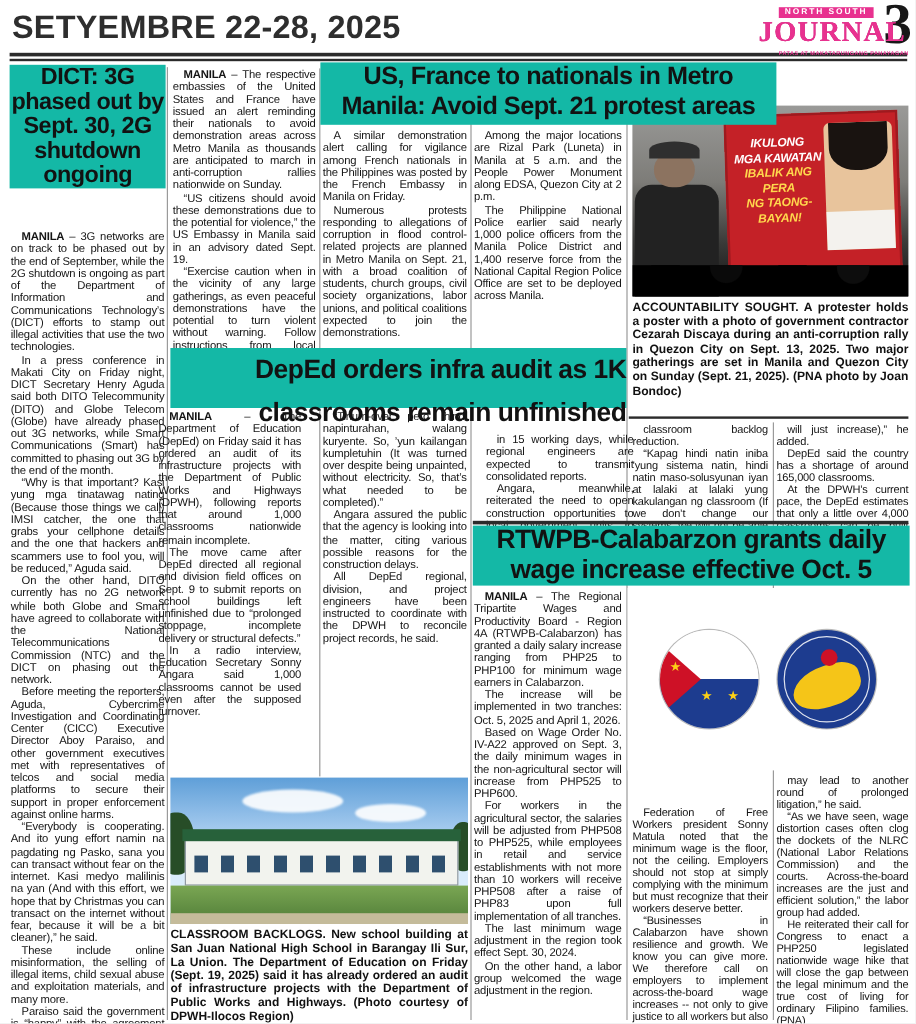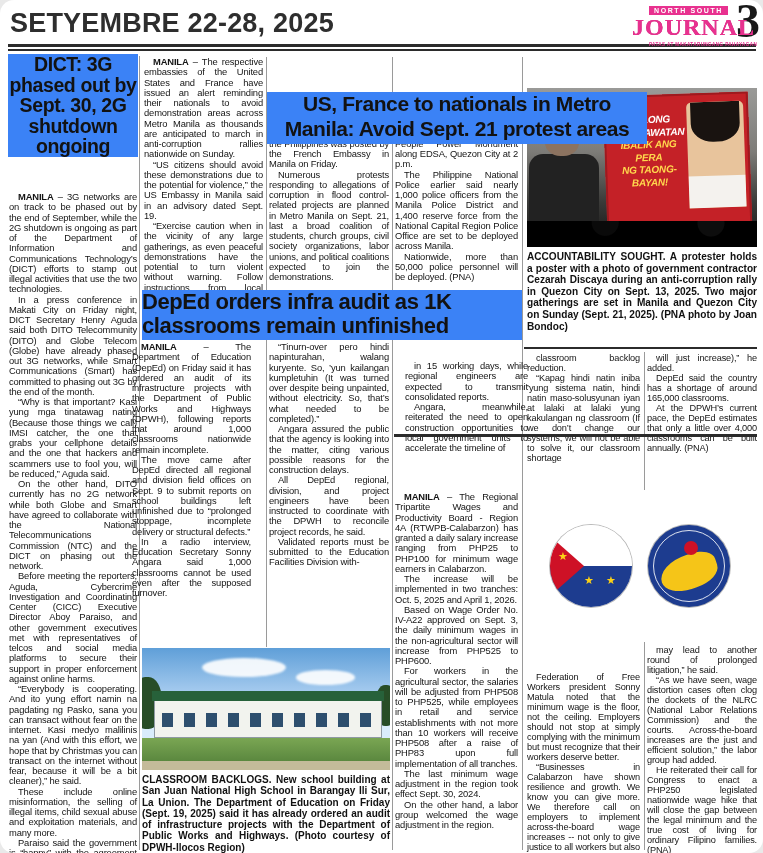--- a/index.html
+++ b/index.html
@@ -1,38 +1,38 @@
 <!DOCTYPE html>
 <html><head>
 <meta charset="utf-8">
 <style>
   html,body{margin:0;padding:0;background:#e9e9e9;}
   #page{position:relative;width:763px;height:853px;background:#fff;overflow:hidden;
-        font-family:"Liberation Sans",sans-serif;color:#141414;margin:0 auto;border-radius:14px;}
+        font-family:"Liberation Sans",sans-serif;color:#141414;margin:0 auto;}
   
   .date{position:absolute;left:10px;top:8px;font-size:27px;font-weight:800;
         letter-spacing:.2px;color:#2e2e2e;white-space:nowrap;}
   .hrule{position:absolute;background:#2b2b2b;}
   .vrule{position:absolute;width:1px;background:#9a9a9a;z-index:1;}
   .logo{position:absolute;left:632px;top:3px;width:128px;height:48px;z-index:7;}
   .logo-3{position:absolute;right:0;top:-6px;font-size:48px;font-weight:900;
           font-family:"Liberation Serif",serif;color:#181818;line-height:1;}
   .logo-banner{position:absolute;left:17px;top:3px;background:#e8318f;color:#fff;
           font-size:7px;font-weight:800;letter-spacing:1.6px;padding:1px 5px;white-space:nowrap;}
   .logo-name{position:absolute;left:0;top:12px;font-size:24px;font-weight:900;
           font-family:"Liberation Serif",serif;color:#e8318f;letter-spacing:1px;line-height:1;
           text-shadow:0 0 0 #c0136f;}
   .logo-tagline{position:absolute;left:17px;top:39px;font-size:4.6px;font-weight:700;
           color:#e8318f;letter-spacing:.4px;white-space:nowrap;}
   
-  .headline{position:absolute;font-weight:800;color:#121212;background:#3b82f6;z-index:6;
+  .headline{position:absolute;font-weight:800;color:#121212;background:#14b8a6;z-index:6;
           letter-spacing:-.4px;}
   .hl-dict{left:8px;top:54px;width:130px;font-size:19.5px;line-height:20.5px;text-align:center;}
-  .hl-protest{left:267px;top:52px;width:380px;height:52px;font-size:21px;line-height:24.5px;text-align:center;margin-top:40px;}
-  .hl-deped{left:142px;top:290px;width:380px;height:50px;font-size:22px;line-height:24px;text-align:left;}
+  .hl-protest{left:267px;top:52px;width:380px;height:52px;font-size:21px;line-height:24.5px;text-align:center;}
+  .hl-deped{left:142px;top:290px;width:380px;height:50px;font-size:22px;line-height:36px;text-align:right;}
   .hl-wage{left:394px;top:438px;width:364px;height:50px;font-size:22px;line-height:24.5px;text-align:center;}
   
   .col{position:absolute;font-size:9.4px;line-height:10.25px;letter-spacing:-.15px;
        text-align:justify;color:#141414;z-index:2;}
   .col p{margin:0;text-indent:9px;}
   .col.narrow{font-size:9.2px;line-height:10px;}
   .caption{position:absolute;font-weight:700;font-size:10.1px;line-height:11.6px;
        text-align:justify;z-index:2;color:#111;}
   
   .photo1{position:absolute;left:527px;top:88px;width:230px;height:159px;z-index:3;
@@ -115,26 +115,25 @@
     </div>
 
   <div class="headline hl-protest">US, France to nationals in Metro Manila: Avoid Sept. 21 protest areas</div>
   <div class="col" style="left:144px;top:57px;width:119px;">
       <p><b>MANILA</b> – The respective embassies of the United States and France have issued an alert reminding their nationals to avoid demonstration areas across Metro Manila as thousands are anticipated to march in anti-corruption rallies nationwide on Sunday.</p>
       <p>“US citizens should avoid these demonstrations due to the potential for violence,” the US Embassy in Manila said in an advisory dated Sept. 19.</p>
       <p>“Exercise caution when in the vicinity of any large gatherings, as even peaceful demonstrations have the potential to turn violent without warning. Follow instructions from local authorities,” it added.</p>
     </div>
   <div class="col" style="left:269px;top:108px;width:120px;">
       <p>A similar demonstration alert calling for vigilance among French nationals in the Philippines was posted by the French Embassy in Manila on Friday.</p>
-      <p>Numerous protests responding to allegations of corruption in flood control-related projects are planned in Metro Manila on Sept. 21, last a broad coalition of students, church groups, civil society organizations, labor unions, and political coalitions expected to join the demonstrations.</p>
+      <p>Numerous protests responding to allegations of corruption in flood control-related projects are planned in Metro Manila on Sept. 21, with a broad coalition of students, church groups, civil society organizations, labor unions, and political coalitions expected to join the demonstrations.</p>
     </div>
   <div class="col" style="left:395px;top:108px;width:123px;">
       <p>Among the major locations are Rizal Park (Luneta) in Manila at 5 a.m. and the People Power Monument along EDSA, Quezon City at 2 p.m.</p>
       <p>The Philippine National Police earlier said nearly 1,000 police officers from the Manila Police District and 1,400 reserve force from the National Capital Region Police Office are set to be deployed across Manila.</p>
-      <p>Nationwide, more than 50,000 police personnel will be deployed. (PNA)</p>
     </div>
 
   <div class="photo1">
     <div class="p1-body"></div>
     <div class="p1-head"></div>
     <div class="p1-cap"></div>
     <div class="poster">
       <div class="poster-text">
         <div>IKULONG</div>
         <div>MGA KAWATAN</div>
@@ -151,21 +150,20 @@
   <div class="headline hl-deped">DepEd orders infra audit as 1K classrooms remain unfinished</div>
   <div class="col" style="left:132px;top:342px;width:119px;">
       <p><b>MANILA</b> – The Department of Education (DepEd) on Friday said it has ordered an audit of its infrastructure projects with the Department of Public Works and Highways (DPWH), following reports that around 1,000 classrooms nationwide remain incomplete.</p>
       <p>The move came after DepEd directed all regional and division field offices on Sept. 9 to submit reports on school buildings left unfinished due to “prolonged stoppage, incomplete delivery or structural defects.”</p>
       <p>In a radio interview, Education Secretary Sonny Angara said 1,000 classrooms cannot be used even after the supposed turnover.</p>
     </div>
   <div class="col" style="left:269px;top:342px;width:120px;">
       <p>“Tinurn-over pero hindi napinturahan, walang kuryente. So, ’yun kailangan kumpletuhin (It was turned over despite being unpainted, without electricity. So, that’s what needed to be completed).”</p>
       <p>Angara assured the public that the agency is looking into the matter, citing various possible reasons for the construction delays.</p>
       <p>All DepEd regional, division, and project engineers have been instructed to coordinate with the DPWH to reconcile project records, he said.</p>
-      <p>Validated reports must be submitted to the Education Facilities Division with-</p>
     </div>
   <div class="col" style="left:405px;top:342px;width:123px;margin-top:19px;">
       <p>in 15 working days, while regional engineers are expected to transmit consolidated reports.</p>
       <p>Angara, meanwhile, reiterated the need to open construction opportunities to local government units to accelerate the timeline of</p>
     </div>
   <div class="col narrow" style="left:527px;top:353px;width:113px;">
       <p>classroom backlog reduction.</p>
       <p>“Kapag hindi natin iniba ’yung sistema natin, hindi natin maso-solusyunan iyan at lalaki at lalaki yung kakulangan ng classroom (If we don’t change our systems, we will not be able to solve it, our classroom shortage</p>
     </div>
   <div class="col narrow" style="left:647px;top:353px;width:110px;">
@@ -182,20 +180,21 @@
     <div class="bldg">
       <div class="roof"></div>
       <div class="wins"></div>
     </div>
     <div class="grass"></div>
     <div class="path"></div>
   </div>
   <div class="caption" style="left:142px;top:774px;width:248px;font-size:10px;line-height:11.3px;">CLASSROOM BACKLOGS. New school building at San Juan National High School in Barangay Ili Sur, La Union. The Department of Education on Friday (Sept. 19, 2025) said it has already ordered an audit of infrastructure projects with the Department of Public Works and Highways. (Photo courtesy of DPWH-Ilocos Region)</div>
 
   <div class="hrule" style="left:394px;top:434px;width:363px;height:2.5px;z-index:4;"></div>
+  <div class="headline hl-wage">RTWPB-Calabarzon grants daily wage increase effective Oct. 5</div>
   <div class="col" style="left:395px;top:492px;width:123px;">
       <p><b>MANILA</b> – The Regional Tripartite Wages and Productivity Board - Region 4A (RTWPB-Calabarzon) has granted a daily salary increase ranging from PHP25 to PHP100 for minimum wage earners in Calabarzon.</p>
       <p>The increase will be implemented in two tranches: Oct. 5, 2025 and April 1, 2026.</p>
       <p>Based on Wage Order No. IV-A22 approved on Sept. 3, the daily minimum wages in the non-agricultural sector will increase from PHP525 to PHP600.</p>
       <p>For workers in the agricultural sector, the salaries will be adjusted from PHP508 to PHP525, while employees in retail and service establishments with not more than 10 workers will receive PHP508 after a raise of PHP83 upon full implementation of all tranches.</p>
       <p>The last minimum wage adjustment in the region took effect Sept. 30, 2024.</p>
       <p>On the other hand, a labor group welcomed the wage adjustment in the region.</p>
     </div>
 
   <div class="logo-panel">

